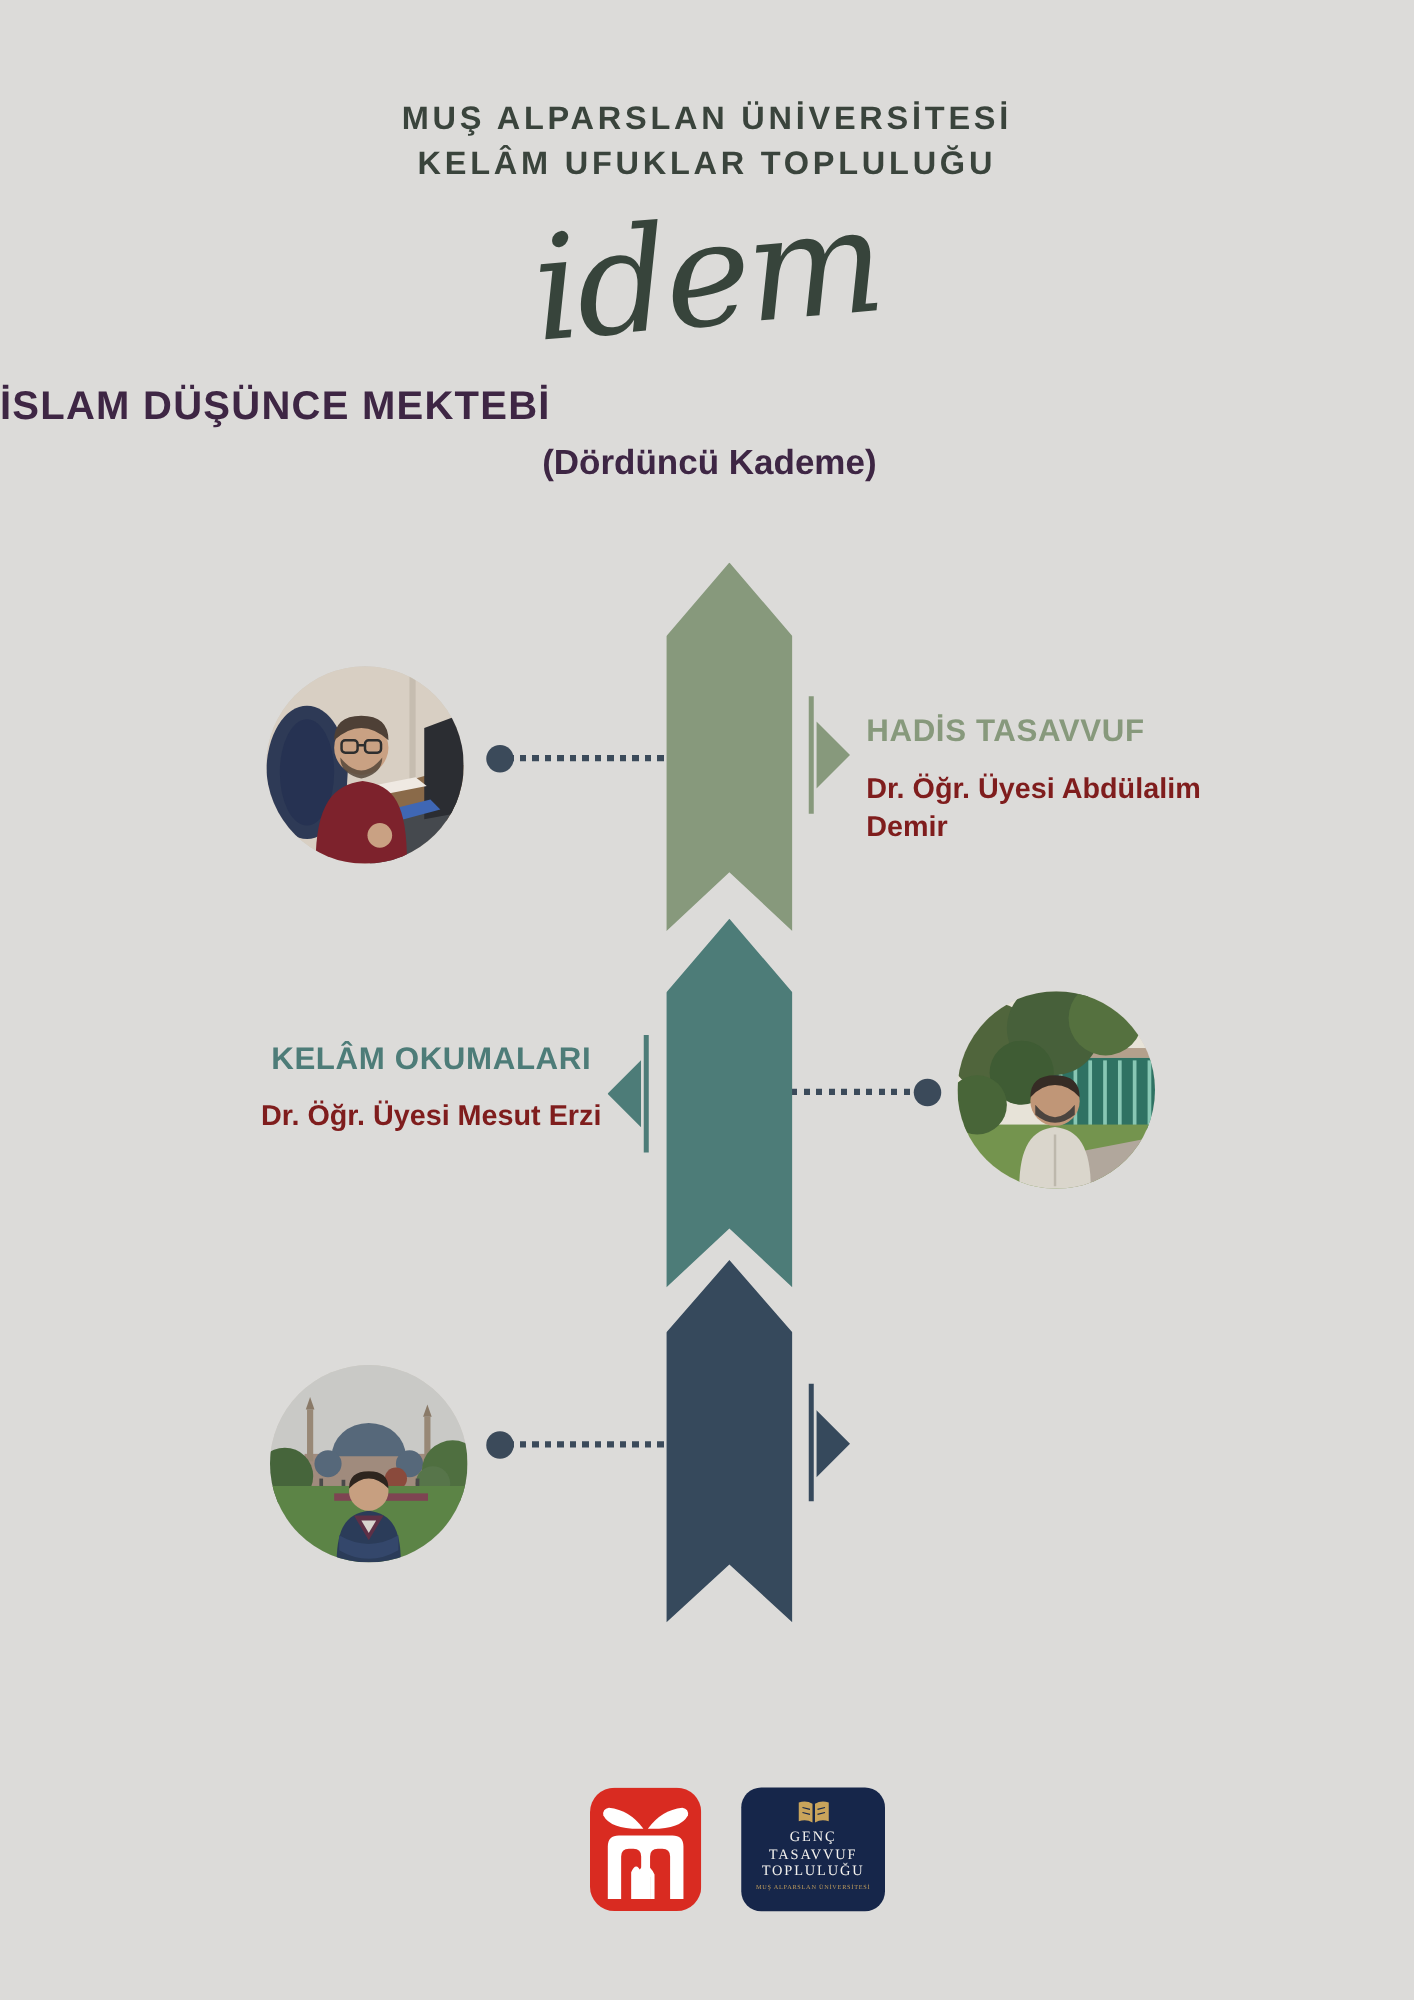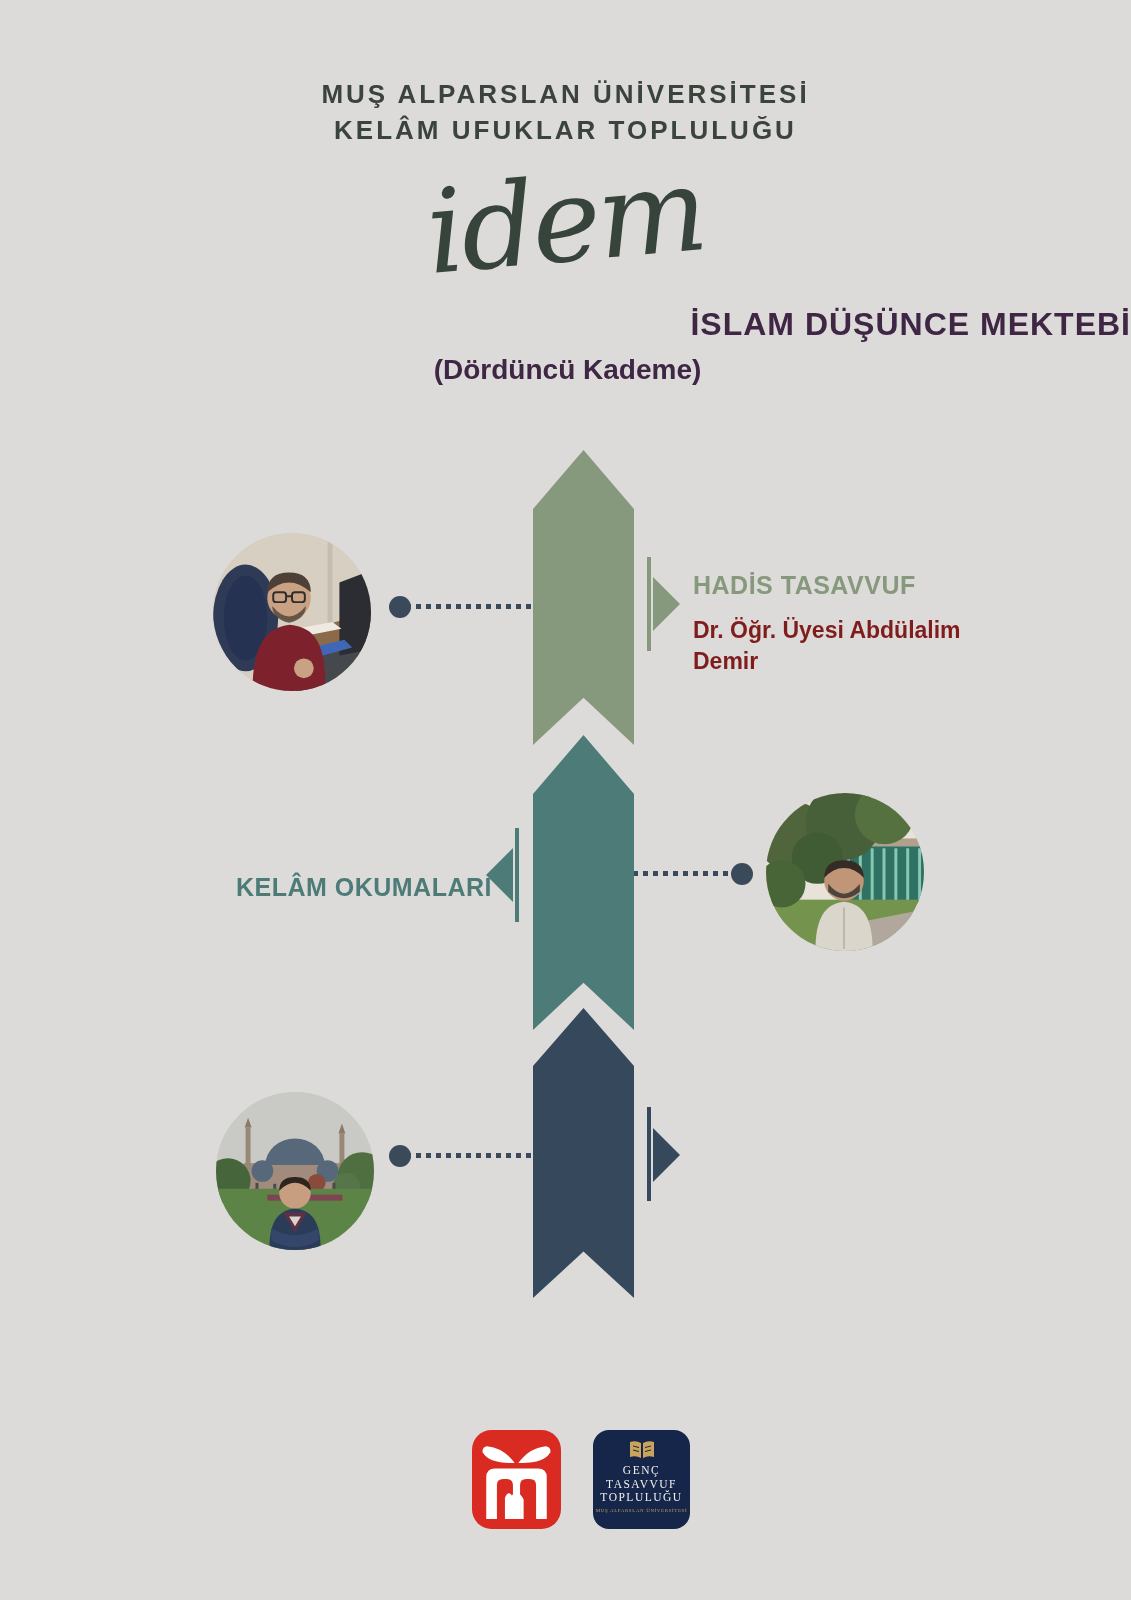--- a/index.html
+++ b/index.html
@@ -17,21 +17,21 @@
   }
   
   .idem {
     position:absolute; top:146px; left:0; width:1131px; text-align:center;
     font-family:"DejaVu Serif", serif; font-style:italic;
     font-size:116px; line-height:150px; color:#37443b;
     transform:rotate(-5deg); letter-spacing:-3px;
   }
   
   .title {
-    position:absolute; top:306px; left:0; width:1131px; text-align:right;
+    position:absolute; top:306px; left:0; width:1131px; text-align:left;
     font-size:32px; font-weight:bold; letter-spacing:1px; color:#3e2644;
   }
   .subtitle {
     position:absolute; top:354px; left:2px; width:1131px; text-align:center;
     font-size:28px; font-weight:bold; color:#3e2644;
   }
   
   .banner {
     position:absolute; left:533px; width:101px; height:295px;
     clip-path:polygon(50% 0%, 100% 20%, 100% 100%, 50% 84%, 0% 100%, 0% 20%);
@@ -68,29 +68,29 @@
   .photo svg { display:block; width:158px; height:158px; }
   .p1 { left:213px; top:533px; }
   .p2 { left:766px; top:793px; }
   .p3 { left:216px; top:1092px; }
   
   .sec { position:absolute; }
   .sec-heading { font-size:25px; font-weight:bold; letter-spacing:0.5px; line-height:30px; }
   .sec-name { font-size:23px; font-weight:bold; color:#7f1d1d; margin-top:15px; line-height:31px; }
   .s1 { left:693px; top:570px; width:300px; }
   .s1 .sec-heading { color:#87997c; }
-  .s2 { left:198px; top:872px; width:294px; text-align:right; }
+  .s2 { left:198px; top:832px; width:294px; text-align:center; }
   .s2 .sec-heading { color:#4d7c78; }
   .s3 { left:693px; top:1122px; width:310px; }
   .s3 .sec-heading { color:#44596b; }
   
   .logo-red { position:absolute; left:472px; top:1430px; width:89px; height:99px; }
   .logo-red svg { display:block; width:89px; height:99px; }
   .logo-navy {
-    position:absolute; left:593px; top:1430px; width:97px; height:99px;
+    position:absolute; left:593px; top:1430px; width:115px; height:99px;
     background:#16264a; border-radius:16px;
     display:flex; flex-direction:column; align-items:center; justify-content:flex-start;
   }
   .logo-navy .book { margin-top:10px; }
   .gl {
     font-family:"Liberation Serif", serif; color:#f4f2ee;
     font-size:11.5px; letter-spacing:1.5px; line-height:13.5px; text-align:center;
   }
   .gl.first { margin-top:5px; }
   .gtag {
@@ -213,20 +213,21 @@
       <path d="M64,100 Q64,86 80,86 Q96,86 96,100 Q88,92 80,92 Q72,92 64,100 Z" fill="#2e251e"></path>
     </svg>
   </div>
 
   <div class="sec s1">
     <div class="sec-heading">HADİS TASAVVUF</div>
     <div class="sec-name">Dr. Öğr. Üyesi Abdülalim Demir</div>
   </div>
   <div class="sec s2">
     <div class="sec-heading">KELÂM OKUMALARI</div>
+    <div class="sec-name">Dr. Öğr. Üyesi Mesut Erzi</div>
   </div>
 
   <div class="logo-red">
     <svg viewBox="0 0 100 111">
       <rect x="0" y="0" width="100" height="111" rx="22" fill="#d92b21"></rect>
       <path d="M48,37 Q36,20 17,18 Q11,19 12,25 Q19,38 48,37 Z" fill="#ffffff"></path>
       <path d="M52,37 Q64,20 83,18 Q89,19 88,25 Q81,38 52,37 Z" fill="#ffffff"></path>
       <path d="M16,100 V53 Q16,43 26,43 H74 Q84,43 84,53 V100 H72 V62 Q72,55 65,55 H61 Q54,55 54,62 V100 H46 V62 Q46,55 39,55 H35 Q28,55 28,62 V100 Z
                M37,100 V76 Q41.5,66 46,76 V100 Z" fill="#ffffff" fill-rule="evenodd"></path>
       <path d="M42,100 V78 Q50,62 58,78 V100 H54 V80 Q50,72 46,80 V100 Z" fill="#ffffff"></path>

